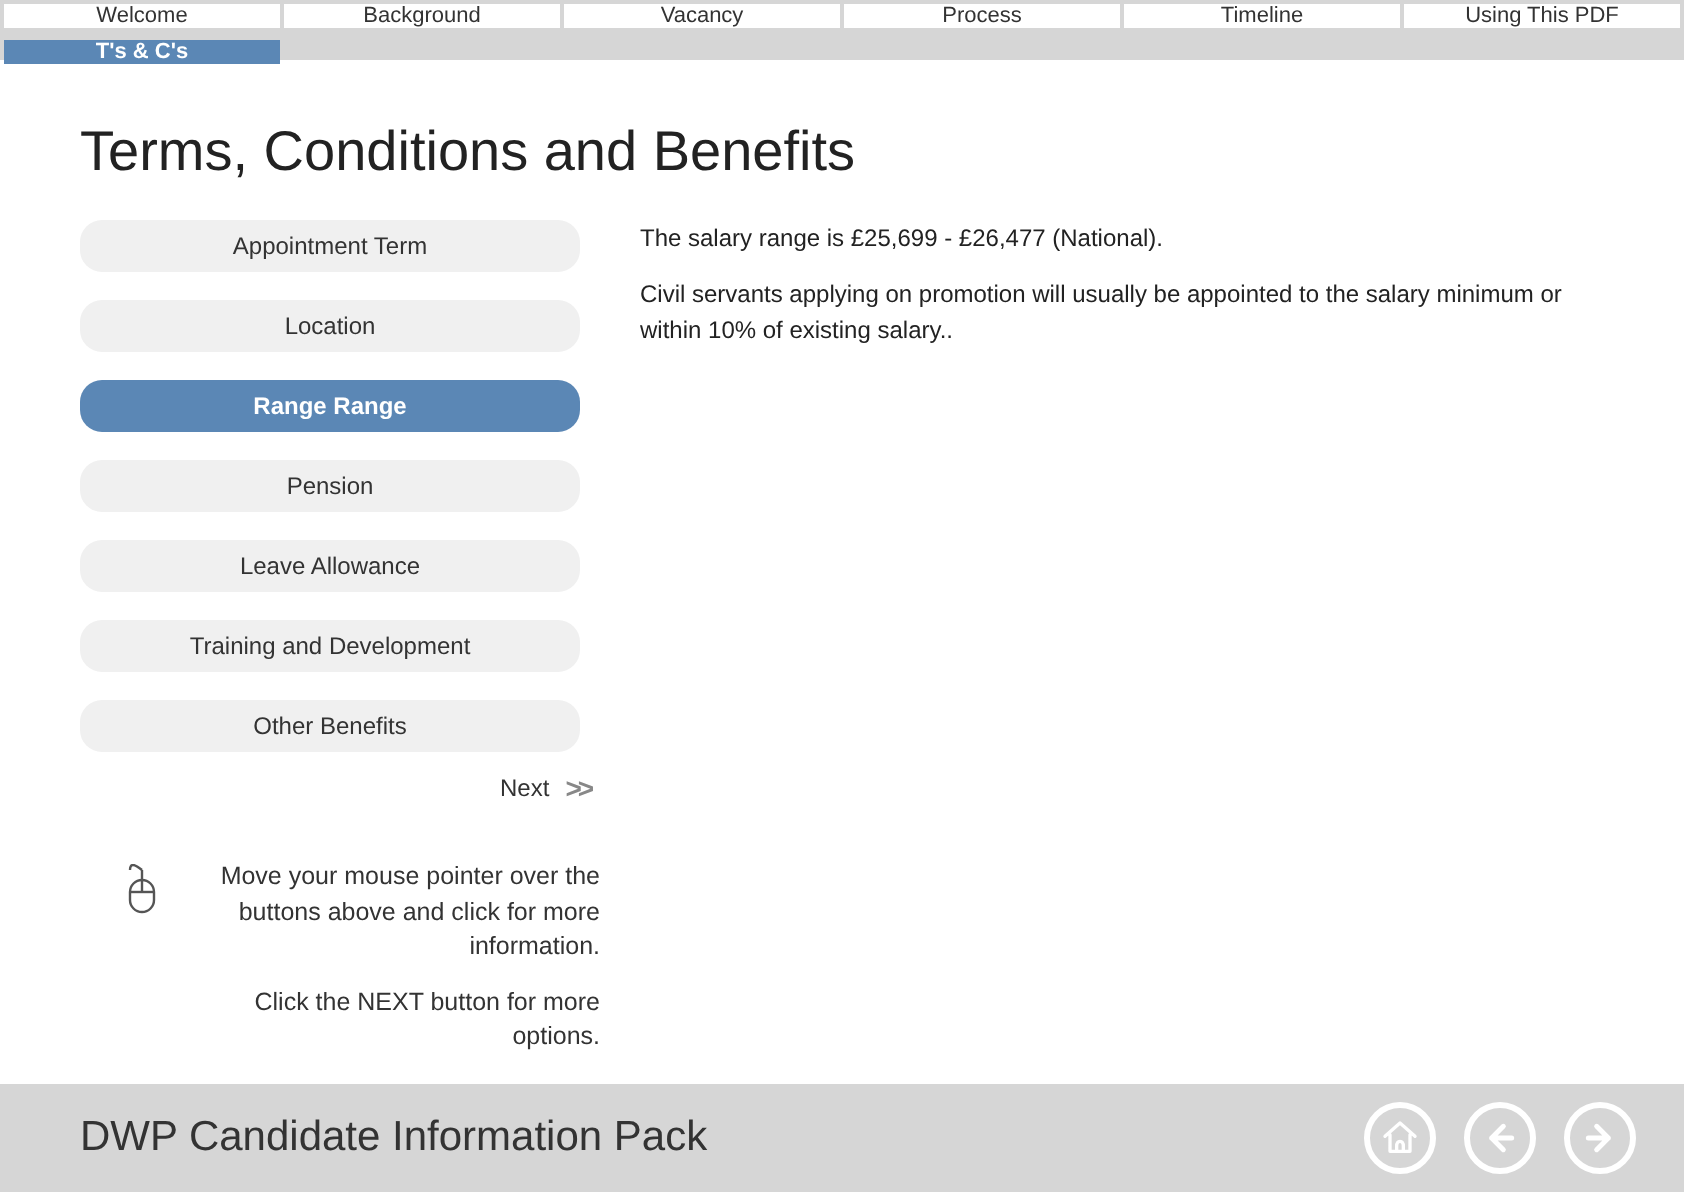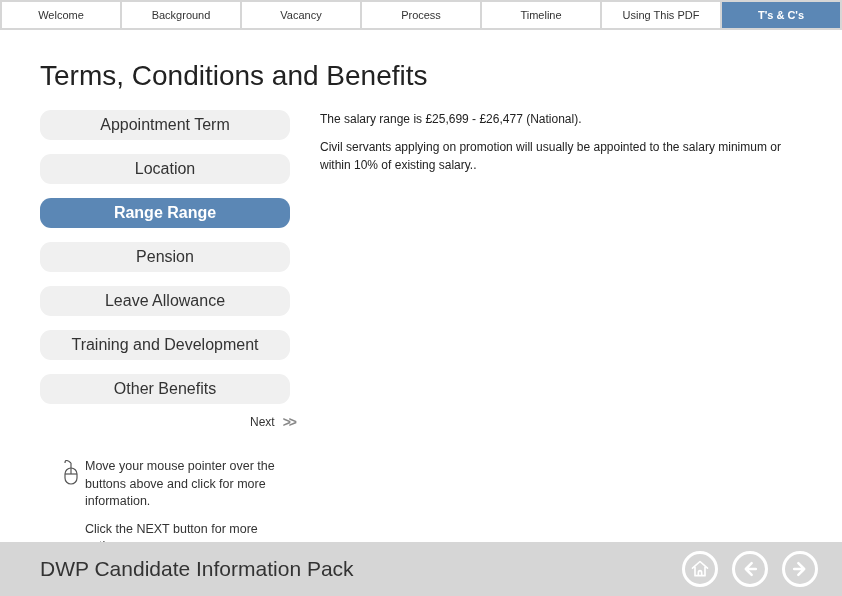--- a/index.html
+++ b/index.html
@@ -8,21 +8,21 @@
     height: 596px;
     font-family: Arial, Helvetica, sans-serif;
     background: #fff;
     overflow: hidden;
     position: relative;
   }
   .topbar {
     background: #d6d6d6;
     height: 30px;
     display: grid;
-    grid-template-columns: repeat(7, 1fr);
+    grid-template-columns: repeat(6, 1fr);
     gap: 2px;
     padding: 0 2px;
   }
   .topbar .tab {
     background: #fff;
     display: flex;
     align-items: center;
     justify-content: center;
     font-size: 11px;
     color: #333;
@@ -50,21 +50,21 @@
   }
   .sidebar {
     width: 250px;
     flex: 0 0 250px;
     display: flex;
     flex-direction: column;
   }
   .side-item {
     background: #f0f0f0;
     text-align: center;
-    font-size: 16px;
+    font-size: 12px;
     color: #333;
     padding: 6px 4px;
     margin-bottom: 14px;
     cursor: pointer;
     border-radius: 11px;
   }
   .side-item.active {
     background: #5b87b5;
     color: #fff;
     font-weight: bold;
@@ -92,20 +92,21 @@
     color: #888;
     font-weight: bold;
     letter-spacing: -2px;
   }
   .hint-block {
     display: flex;
     gap: 5px;
     align-items: flex-start;
     width: 240px;
     margin-left: 20px;
+    text-align: right;
   }
   .hint-text {
     font-size: 12.5px;
     color: #333;
     line-height: 1.4;
   }
   .hint-text p { margin-bottom: 10px; }
   .mouse-icon {
     flex: 0 0 20px;
     margin-top: 2px;

